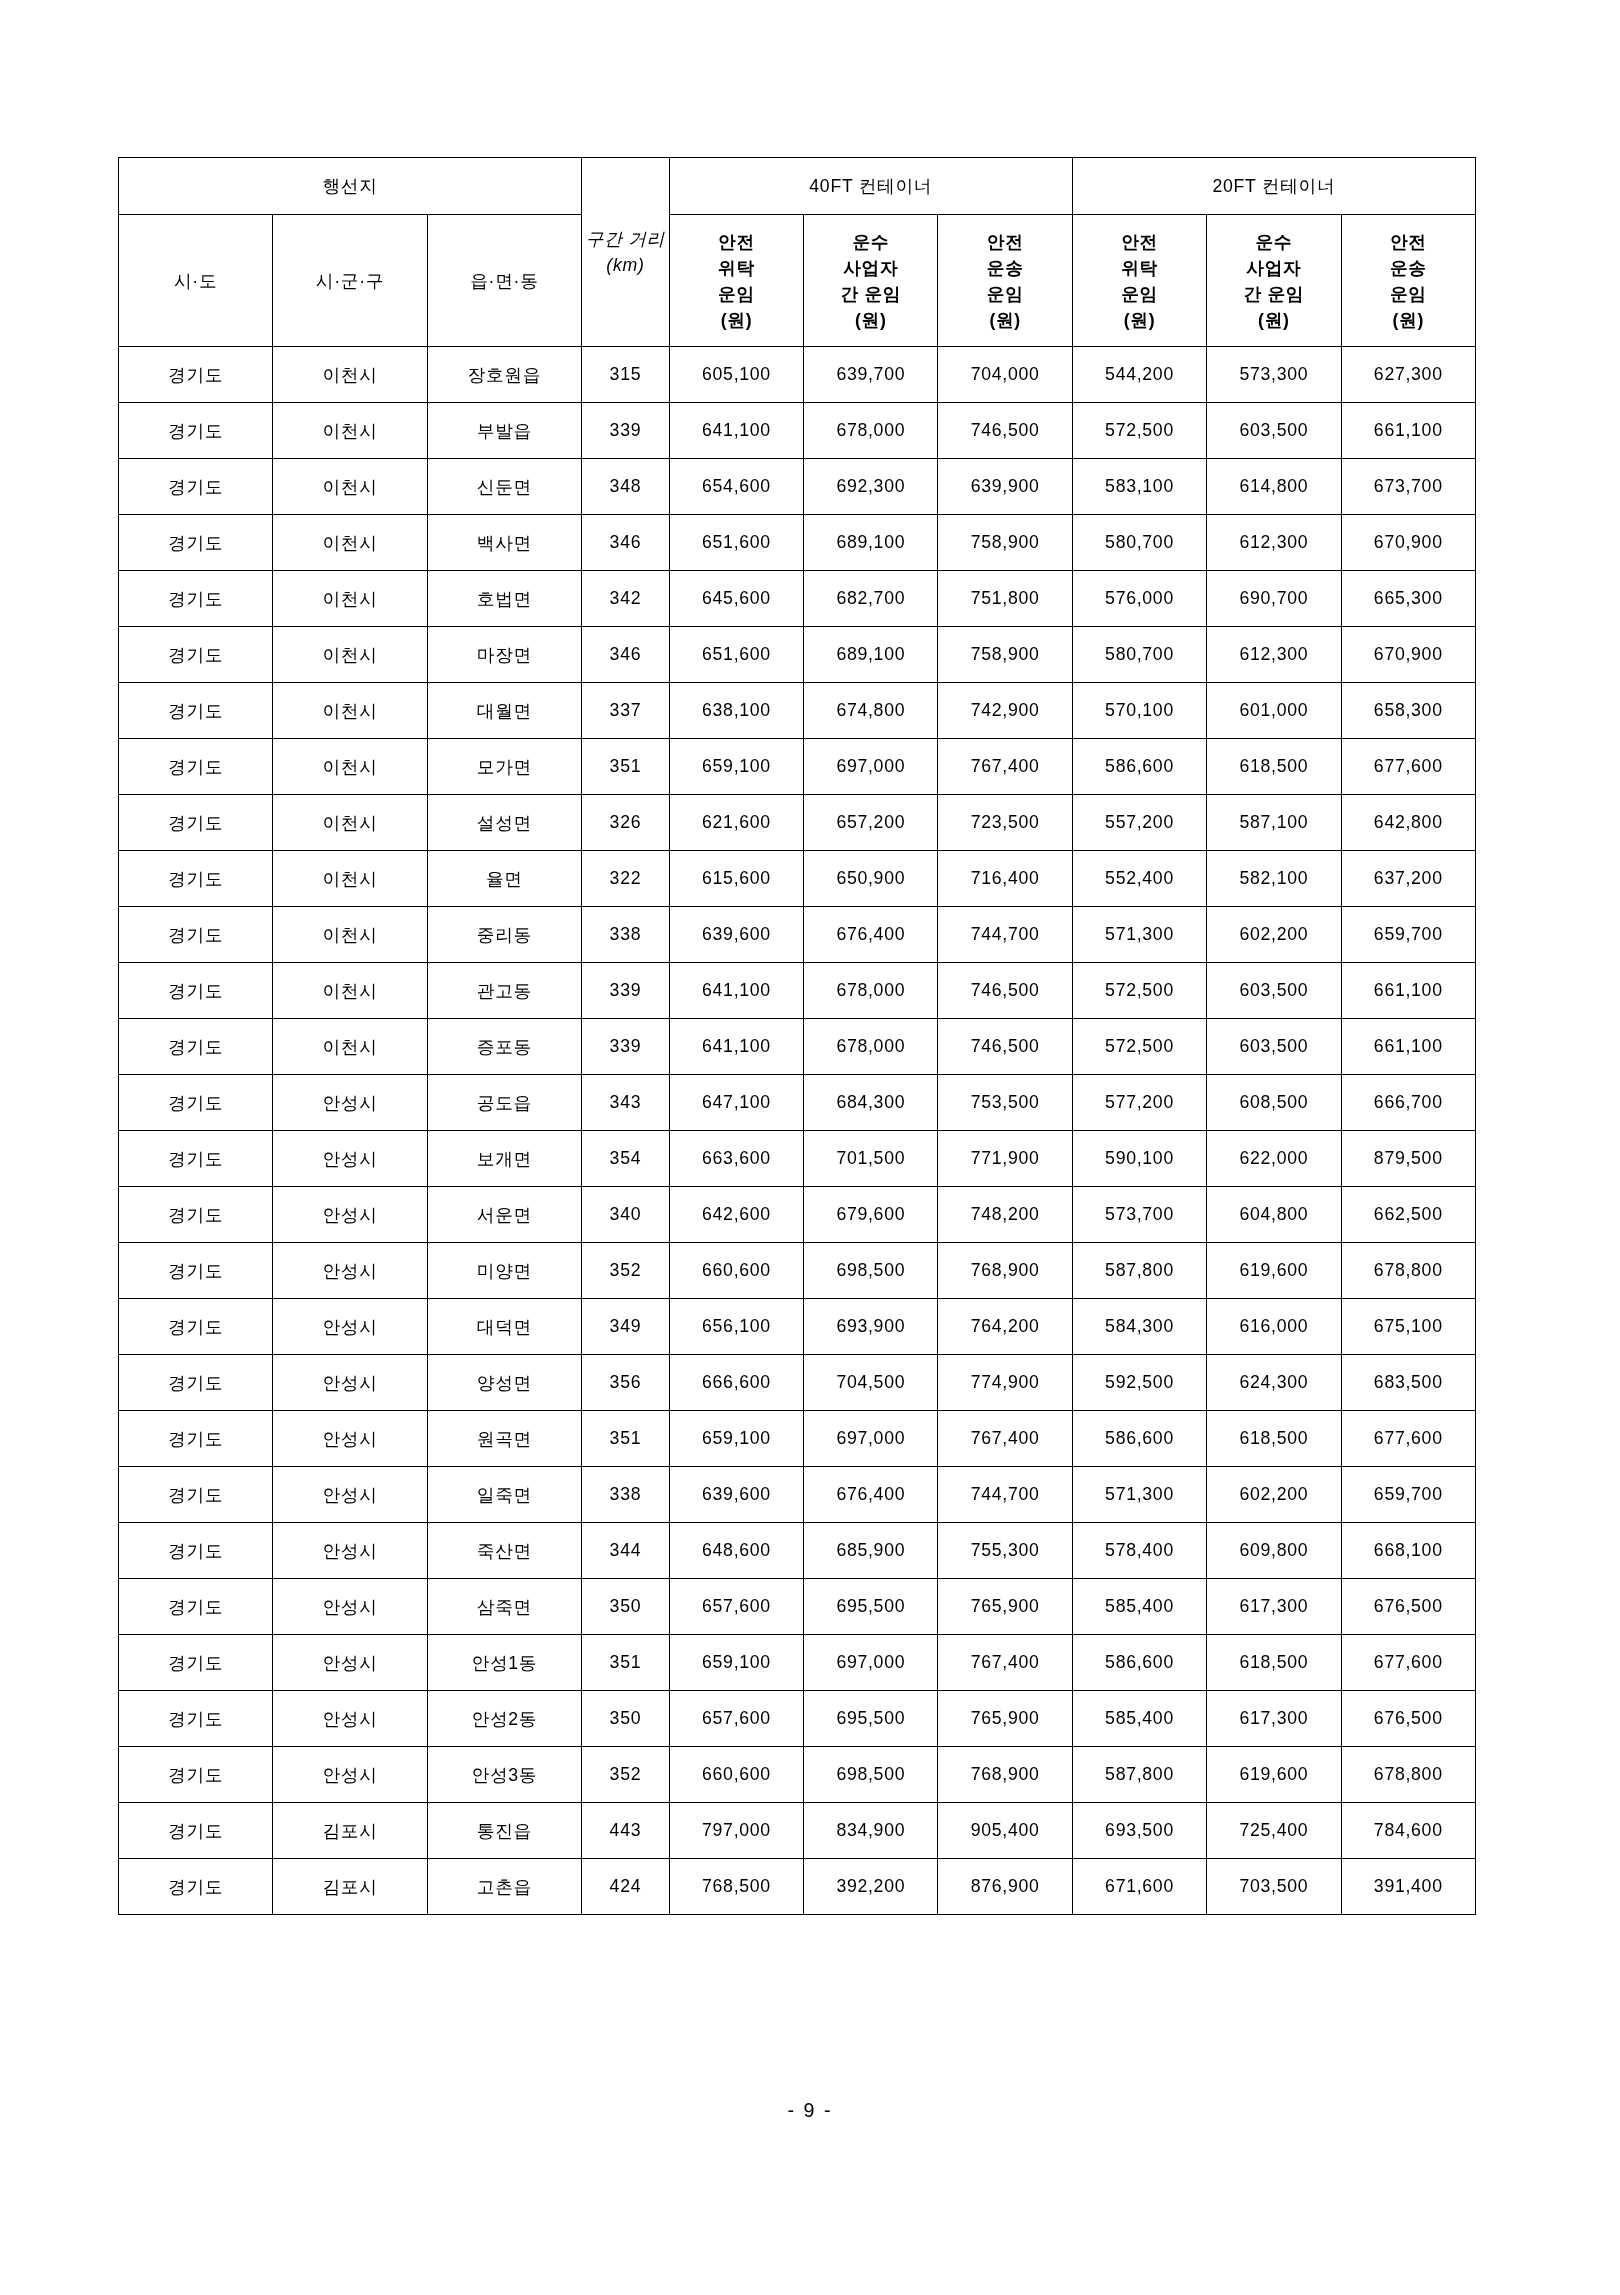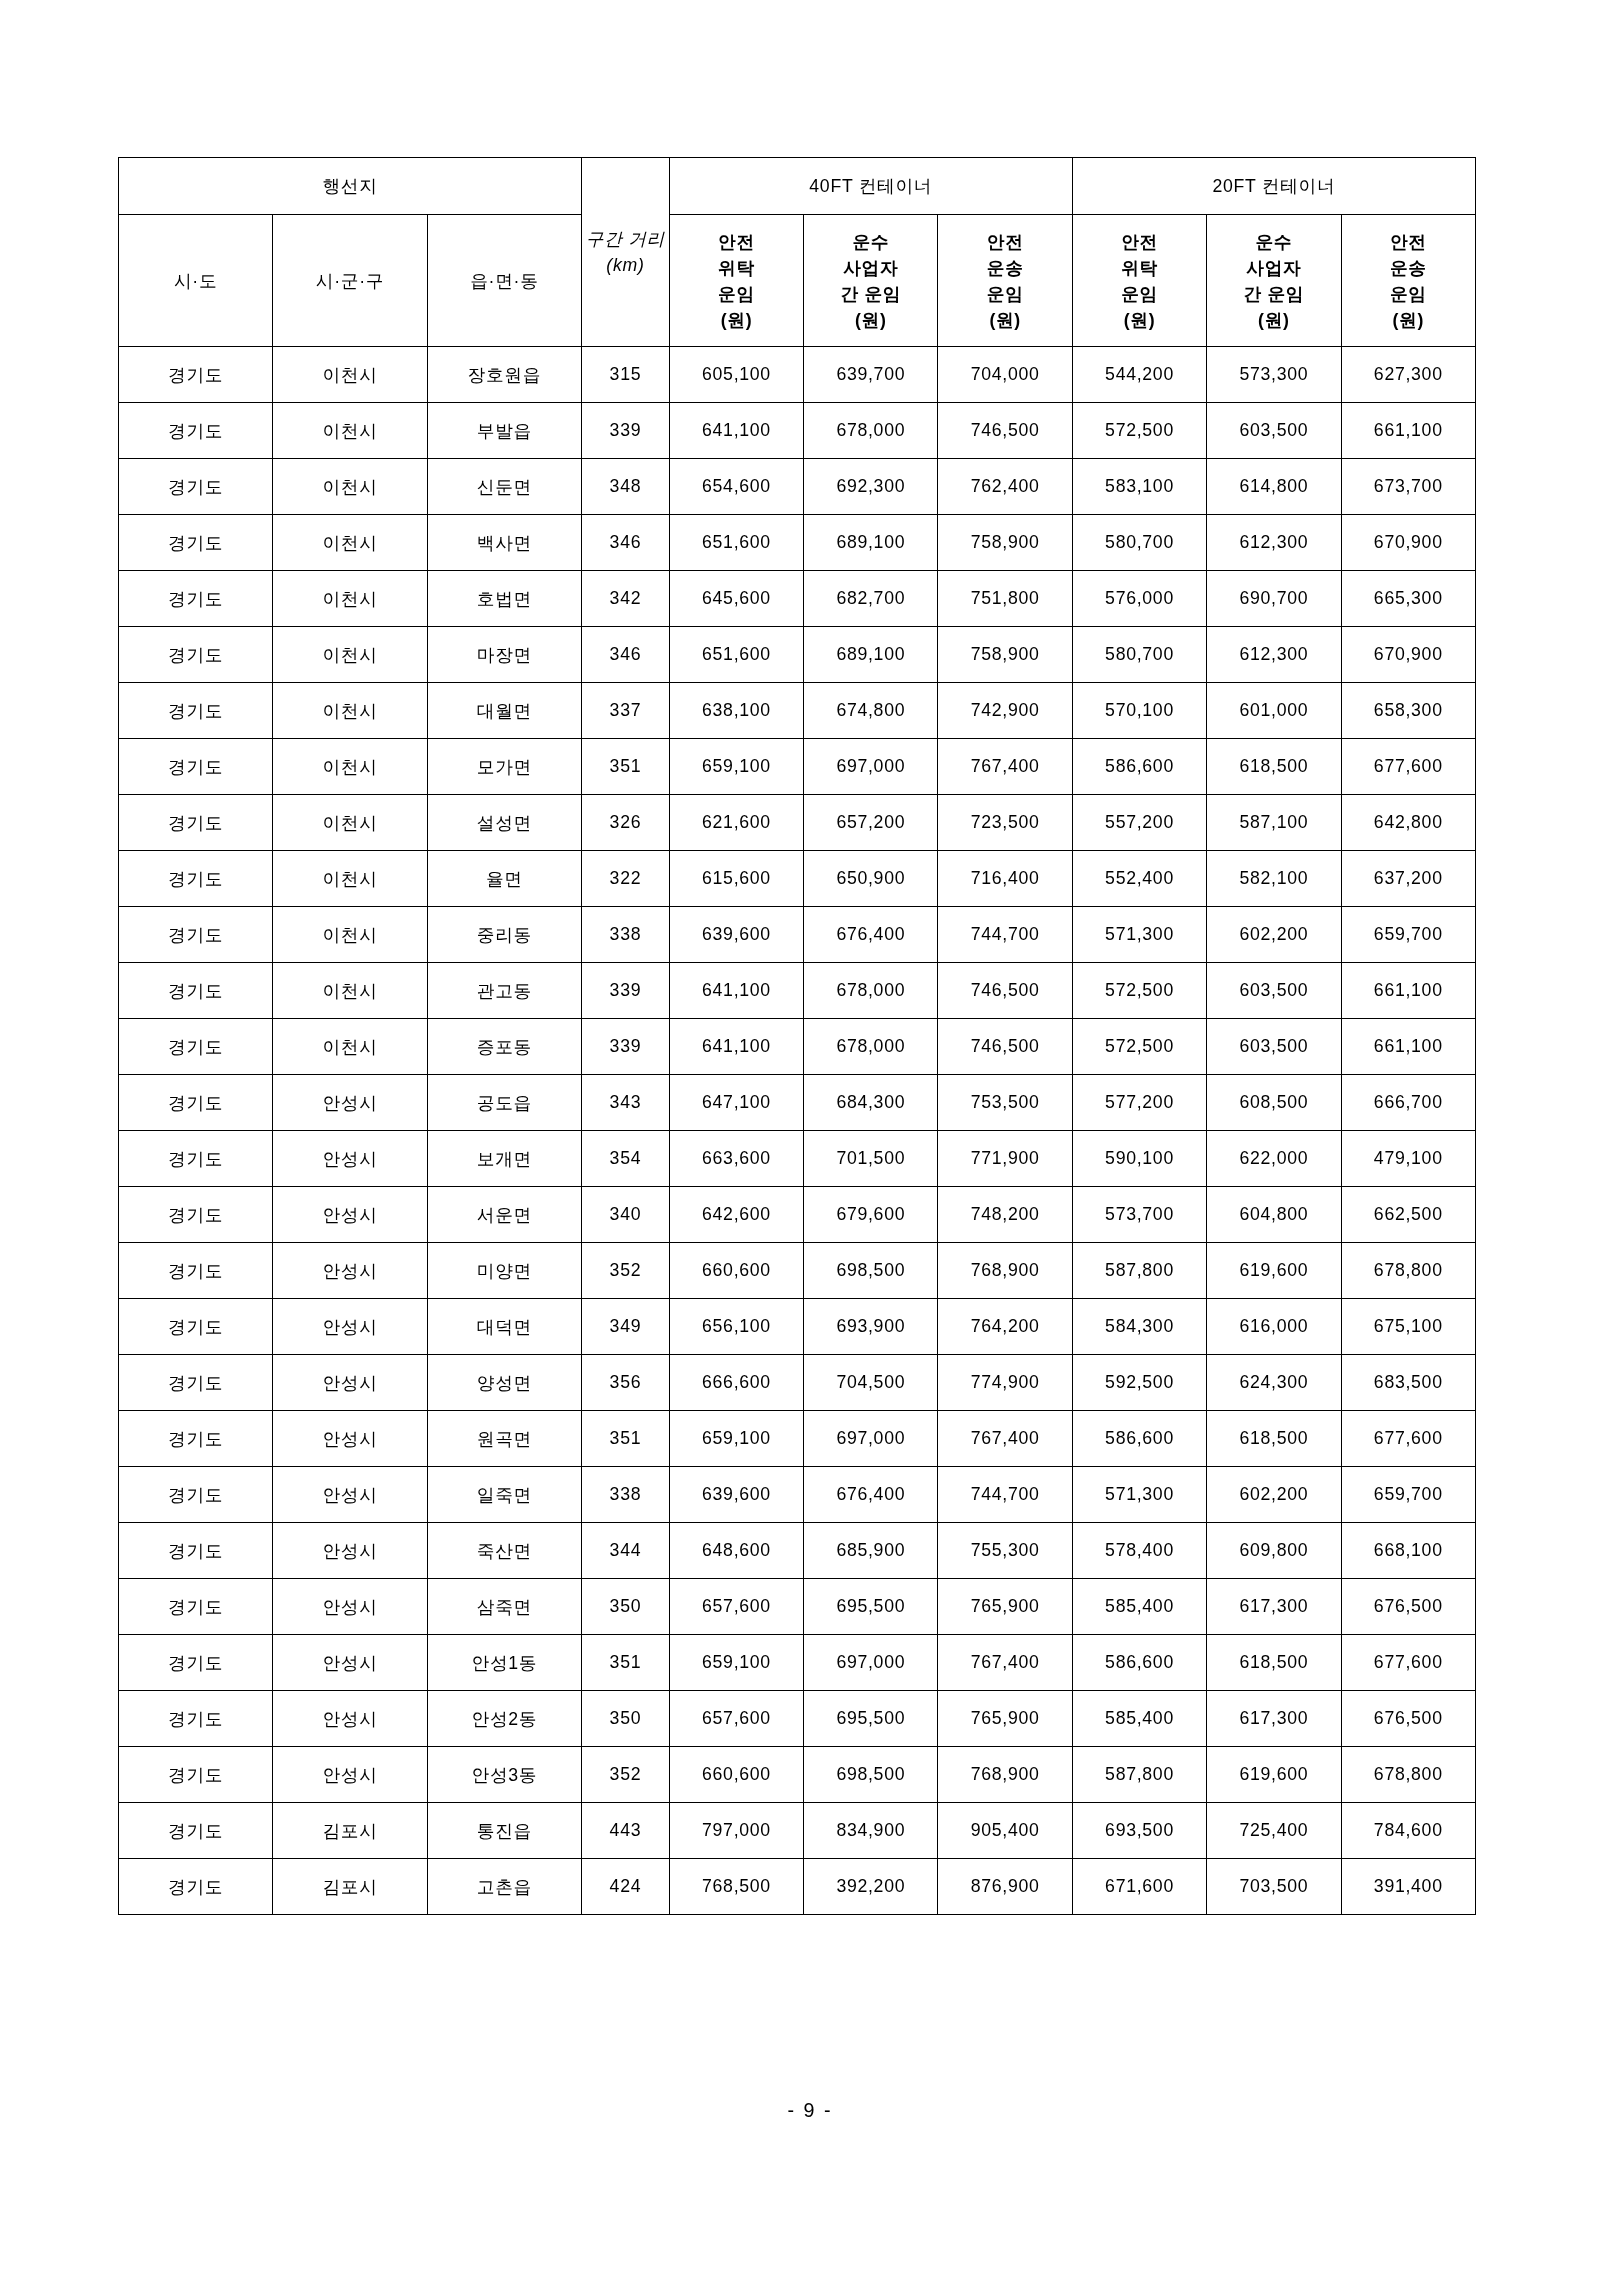--- a/index.html
+++ b/index.html
@@ -182,21 +182,21 @@
           <td class="data num">603,500</td>
           <td class="data num">661,100</td>
         </tr>
         <tr>
           <td class="data">경기도</td>
           <td class="data">이천시</td>
           <td class="data">신둔면</td>
           <td class="data num">348</td>
           <td class="data num">654,600</td>
           <td class="data num">692,300</td>
-          <td class="data num">762,400</td>
+          <td class="data num">639,900</td>
           <td class="data num">583,100</td>
           <td class="data num">614,800</td>
           <td class="data num">673,700</td>
         </tr>
         <tr>
           <td class="data">경기도</td>
           <td class="data">이천시</td>
           <td class="data">백사면</td>
           <td class="data num">346</td>
           <td class="data num">651,600</td>
@@ -329,21 +329,21 @@
         <tr>
           <td class="data">경기도</td>
           <td class="data">안성시</td>
           <td class="data">보개면</td>
           <td class="data num">354</td>
           <td class="data num">663,600</td>
           <td class="data num">701,500</td>
           <td class="data num">771,900</td>
           <td class="data num">590,100</td>
           <td class="data num">622,000</td>
-          <td class="data num">479,100</td>
+          <td class="data num">879,500</td>
         </tr>
         <tr>
           <td class="data">경기도</td>
           <td class="data">안성시</td>
           <td class="data">서운면</td>
           <td class="data num">340</td>
           <td class="data num">642,600</td>
           <td class="data num">679,600</td>
           <td class="data num">748,200</td>
           <td class="data num">573,700</td>

